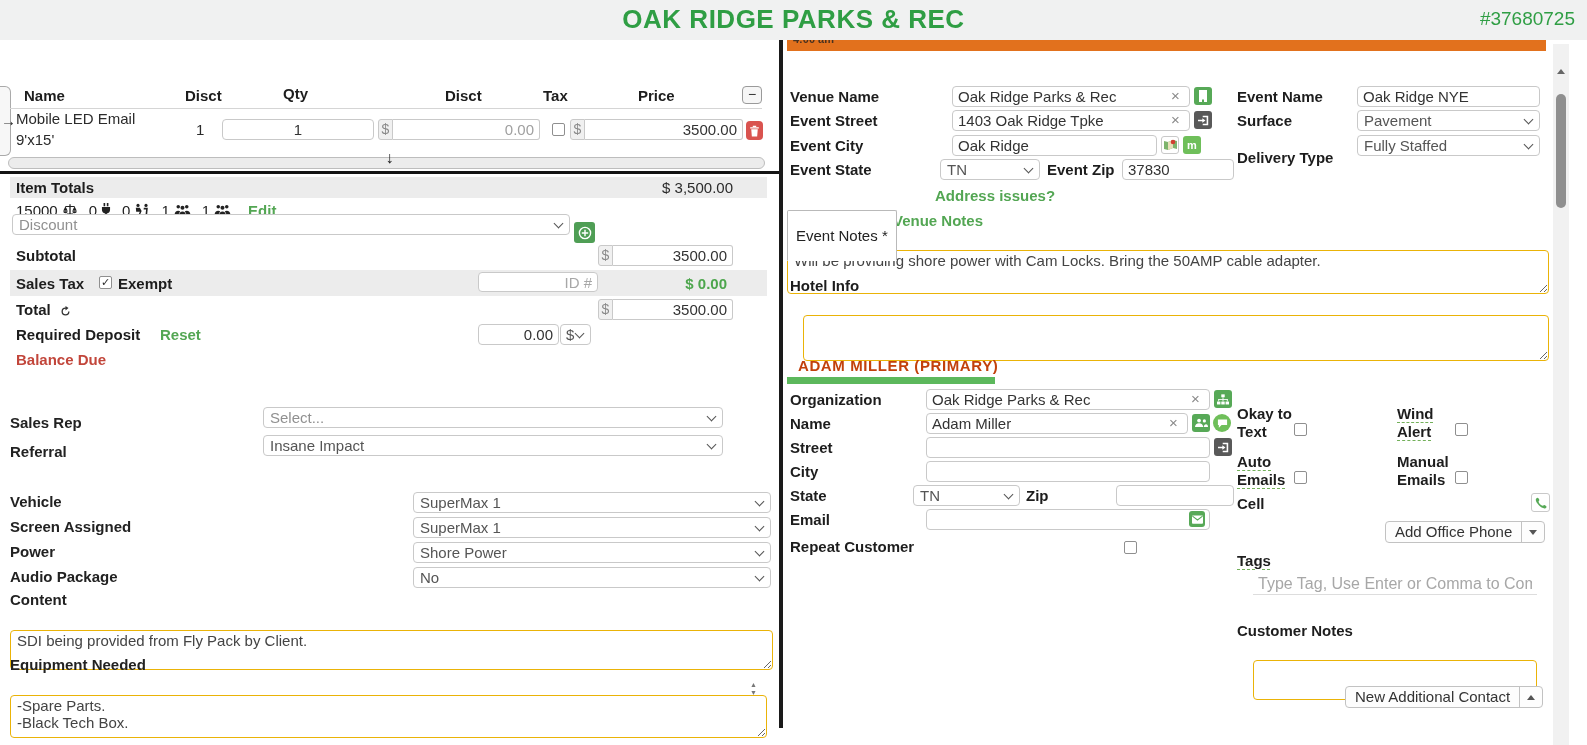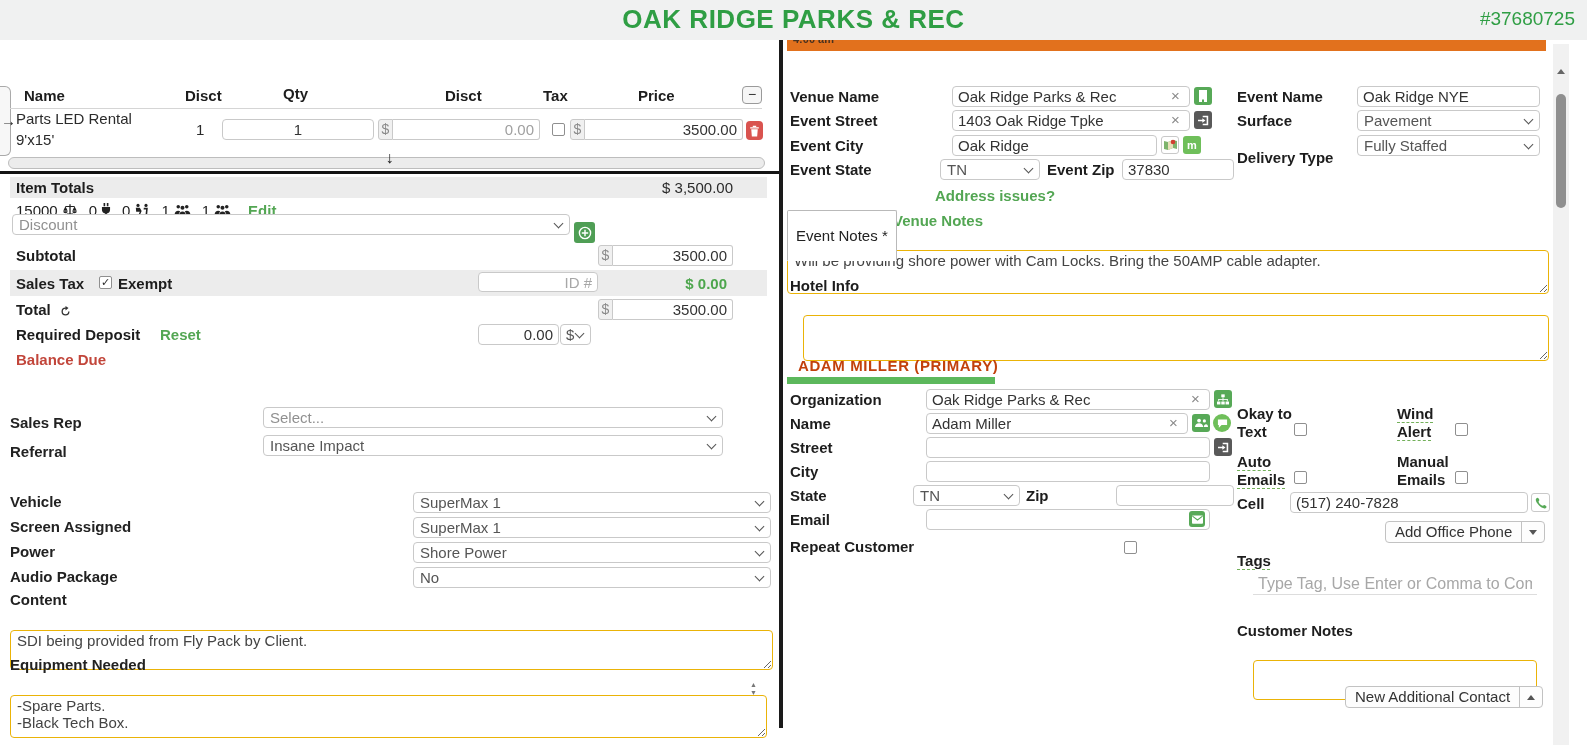--- a/index.html
+++ b/index.html
@@ -92,21 +92,21 @@
     <div class="abs lbl" style="left:185px;top:47px;">Disct</div>
     <div class="abs lbl" style="left:283px;top:45px;">Qty</div>
     <div class="abs lbl" style="left:445px;top:47px;">Disct</div>
     <div class="abs lbl" style="left:543px;top:47px;">Tax</div>
     <div class="abs lbl" style="left:638px;top:47px;">Price</div>
     <div class="abs" style="left:742px;top:46px;width:20px;height:18px;border:1px solid #9a9a9a;border-radius:4px;background:#f6f6f6;text-align:center;line-height:15px;font-size:14px;color:#333;box-sizing:border-box;"><span>−</span></div>
     <div class="abs" style="left:10px;top:68px;width:752px;height:1px;background:#d5d5d5;"></div>
 
     <div>
       <div class="abs txt" style="left:1px;top:72px;font-weight:bold;">→</div>
-      <div class="abs txt" style="left:16px;top:70px;">Parts LED Rental</div>
+      <div class="abs txt" style="left:16px;top:70px;">Mobile LED Email</div>
       <div class="abs txt" style="left:16px;top:91px;">9'x15'</div>
       <div class="abs txt" style="left:196px;top:81px;">1</div>
       <input class="inp" style="left: 222px; top: 79px; width: 152px; text-align: center;" value="1">
       <span class="curp" style="left:378px;top:79px;">$</span>
       <input class="minp dim" style="left: 393px; top: 79px; width: 147px; color: rgb(160, 160, 160);" value="0.00">
       <span class="cb" style="left:552px;top:83px;"></span>
       <span class="curp" style="left:570px;top:79px;">$</span>
       <input class="minp" style="left: 585px; top: 79px; width: 158px;" value="3500.00">
       <div class="abs" style="left:746px;top:81px;width:17px;height:19px;background:#d9534f;border-radius:4px;display:flex;align-items:center;justify-content:center;">
         <svg width="11" height="12" viewBox="0 0 12 14">
@@ -393,21 +393,20 @@
     <span class="cb" style="left:511px;top:383px;"></span>
     <span class="abs lbl dashu" style="left:614px;top:365px;width:52px;white-space:normal;line-height:18px;">Wind Alert</span>
     <span class="cb" style="left:672px;top:383px;"></span>
 
     <span class="abs lbl dashu" style="left:454px;top:413px;width:52px;white-space:normal;line-height:18px;">Auto Emails</span>
     <span class="cb" style="left:511px;top:431px;"></span>
     <span class="abs lbl" style="left:614px;top:413px;width:58px;white-space:normal;line-height:18px;">Manual Emails</span>
     <span class="cb" style="left:672px;top:431px;"></span>
 
     <span class="abs lbl" style="left:454px;top:455px;">Cell</span>
-    <input class="inp mid" style="left: 507px; top: 452px; width: 238px;" value="(517) 240-7828">
     <div class="wbtn" style="left:748px;top:453px;width:19px;height:19px;">
       <svg width="12" height="12" viewBox="0 0 16 16">
           <path fill="#57a957" d="M3.2 1c1 0 2.6 2 2.6 3 0 .8-1 1.5-1 2.2 0 .8 1.2 2.6 2 3.4.8.8 2.6 2 3.4 2 .7 0 1.4-1 2.2-1 1 0 3 1.6 3 2.6 0 1.2-1.6 2-2.8 2C8.2 15.2 1 8 1 3.8 1 2.6 2.2 1 3.2 1z"></path>
         </svg>
     </div>
 
     <div class="splitbtn" style="left:602px;top:481px;">
       <span class="sb-main">Add Office Phone</span>
       <span class="sb-arrow">
           <span class="td"></span>

